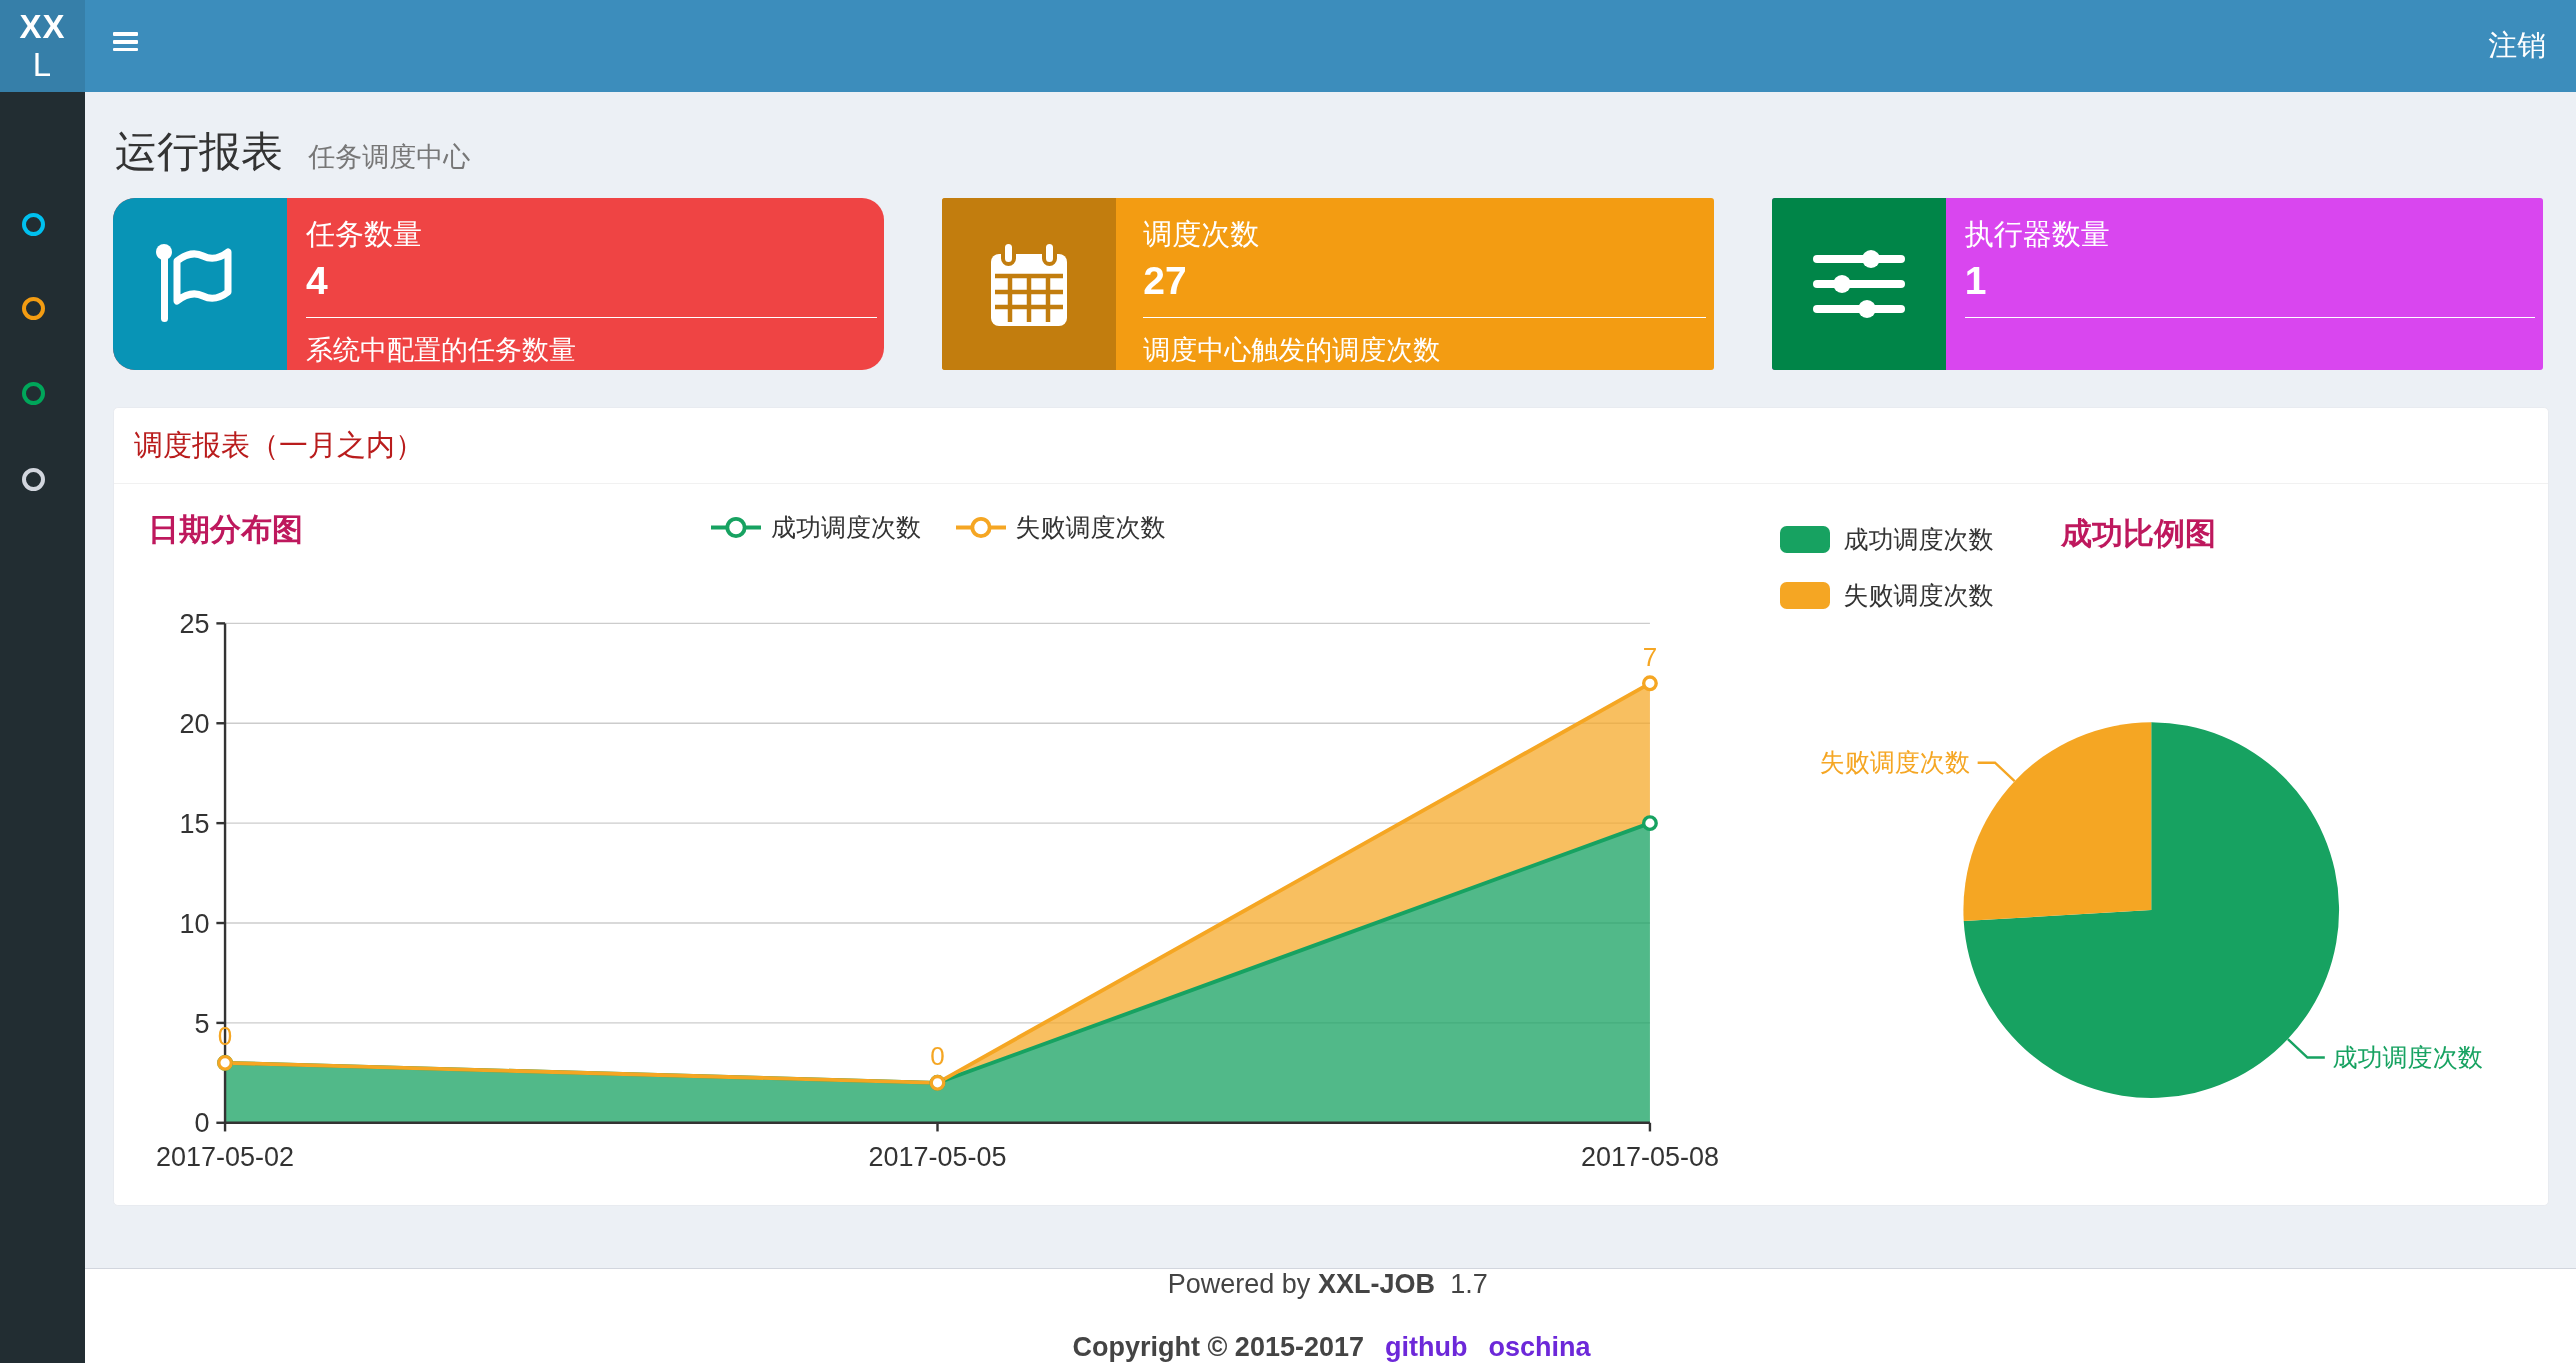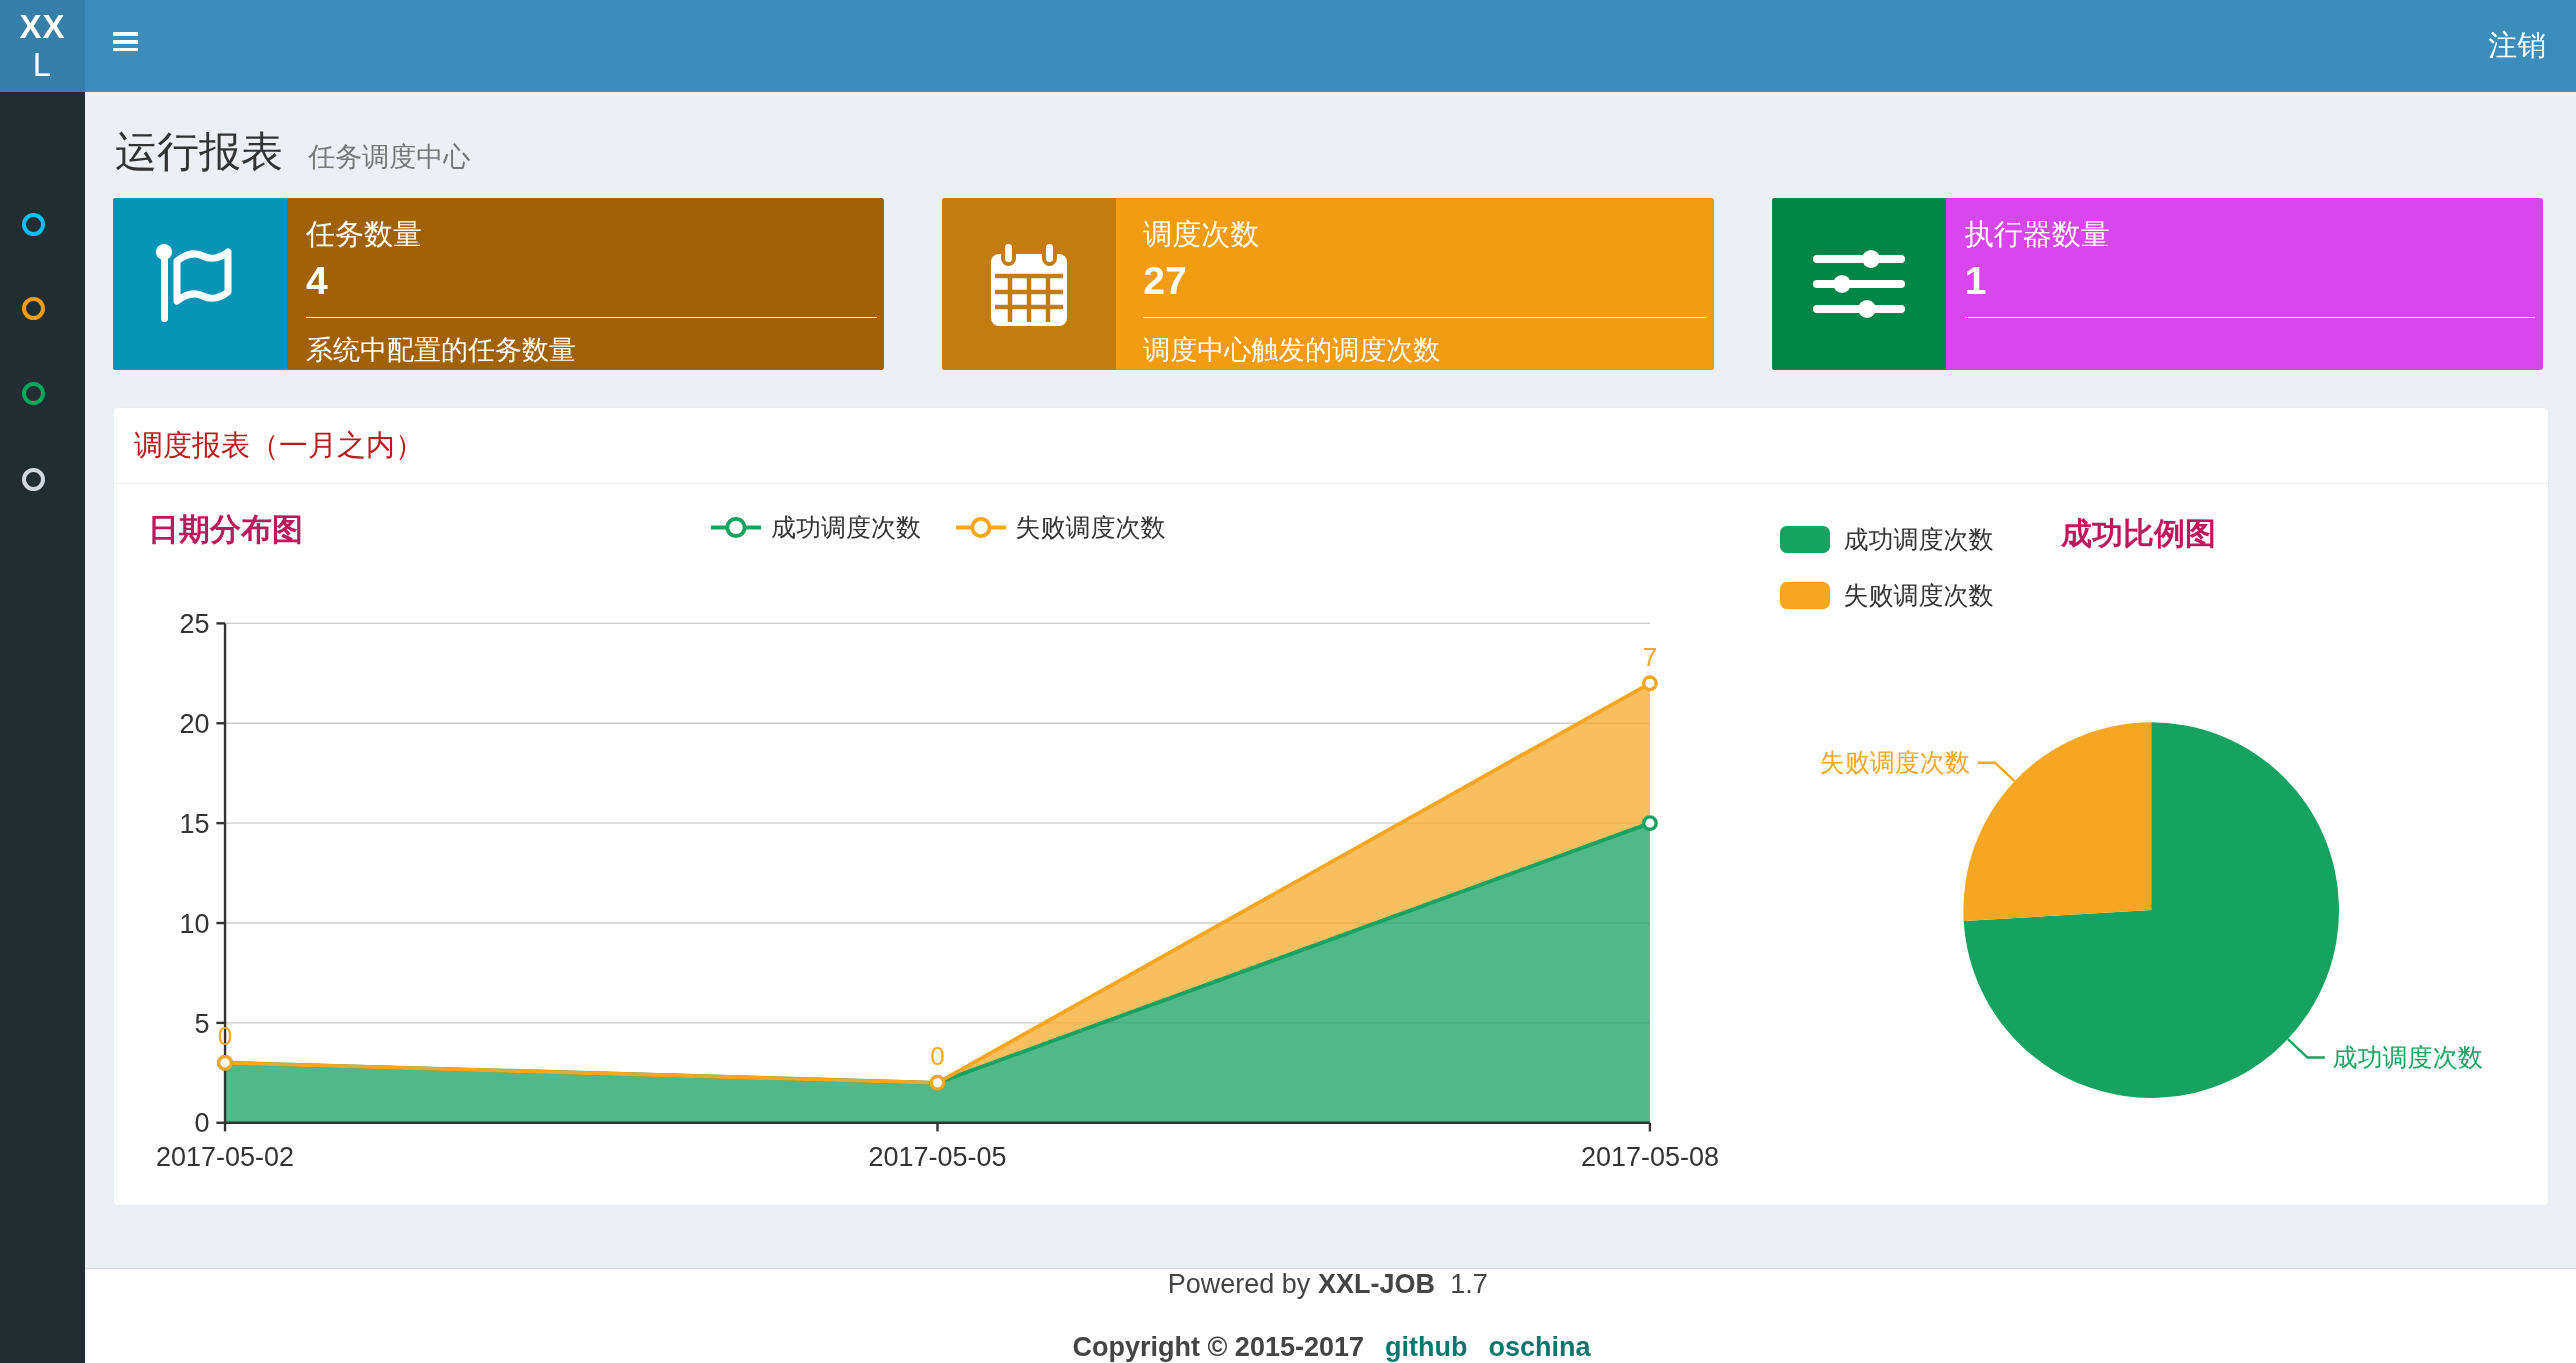--- a/index.html
+++ b/index.html
@@ -64,21 +64,21 @@
   .line-chart-svg { position:absolute; left:0; top:96px; }
   .pie-chart-svg { position:absolute; left:1661px; top:193px; }
   svg text { font-family:"Liberation Sans","DejaVu Sans",sans-serif; }
   
   .footer { position:absolute; left:85px; top:1268px; width:2491px; height:95px; background:#fff;
             border-top:1px solid #d2d6de; font-size:27px; color:#444;
             display:flex; align-items:center; justify-content:space-between; padding:0 27px 0 29px;flex-direction:column; }
   .footer b { font-weight:bold; }
   .footer-left span { margin-right:7.7px; }
   .footer-right { display:flex; align-items:center; gap:21px; font-weight:bold; }
-  .footer-link { color:#0f766e; text-decoration:none; font-weight:bold; cursor:pointer; }
+  .footer-link { color:#6d28d9; text-decoration:none; font-weight:bold; cursor:pointer; }
 </style>
 </head>
 <body>
 
 <header class="topbar">
   <div class="logo">
       <b>XX</b>
       <span class="lt">L</span>
     </div>
   <div class="hamburger">
@@ -106,21 +106,21 @@
 
 <main class="content">
 
   <div class="page-header">
     <h1 class="page-title">运行报表</h1>
     <span class="page-subtitle">任务调度中心</span>
   </div>
 
   <div class="cards-row">
 
-    <div class="card" style="background: #a16207;">
+    <div class="card" style="background: #ef4444; border-radius: 22px;">
       <div class="card-icon" style="background: rgb(8, 148, 182);">
         <svg viewBox="0 0 100 100">
           <circle cx="14" cy="18" r="8" fill="#fff"></circle>
           <rect x="11" y="18" width="7" height="70" rx="3.5" fill="#fff"></rect>
           <path d="M27,27 q14,-11 26,-5 q12,6 25,-4 l0,40 q-13,10 -25,4 q-12,-6 -26,5 z" fill="none" stroke="#fff" stroke-width="7" stroke-linejoin="round"></path>
         </svg>
       </div>
       <div class="card-body">
         <div class="card-label">任务数量</div>
         <div class="card-value">4</div>

